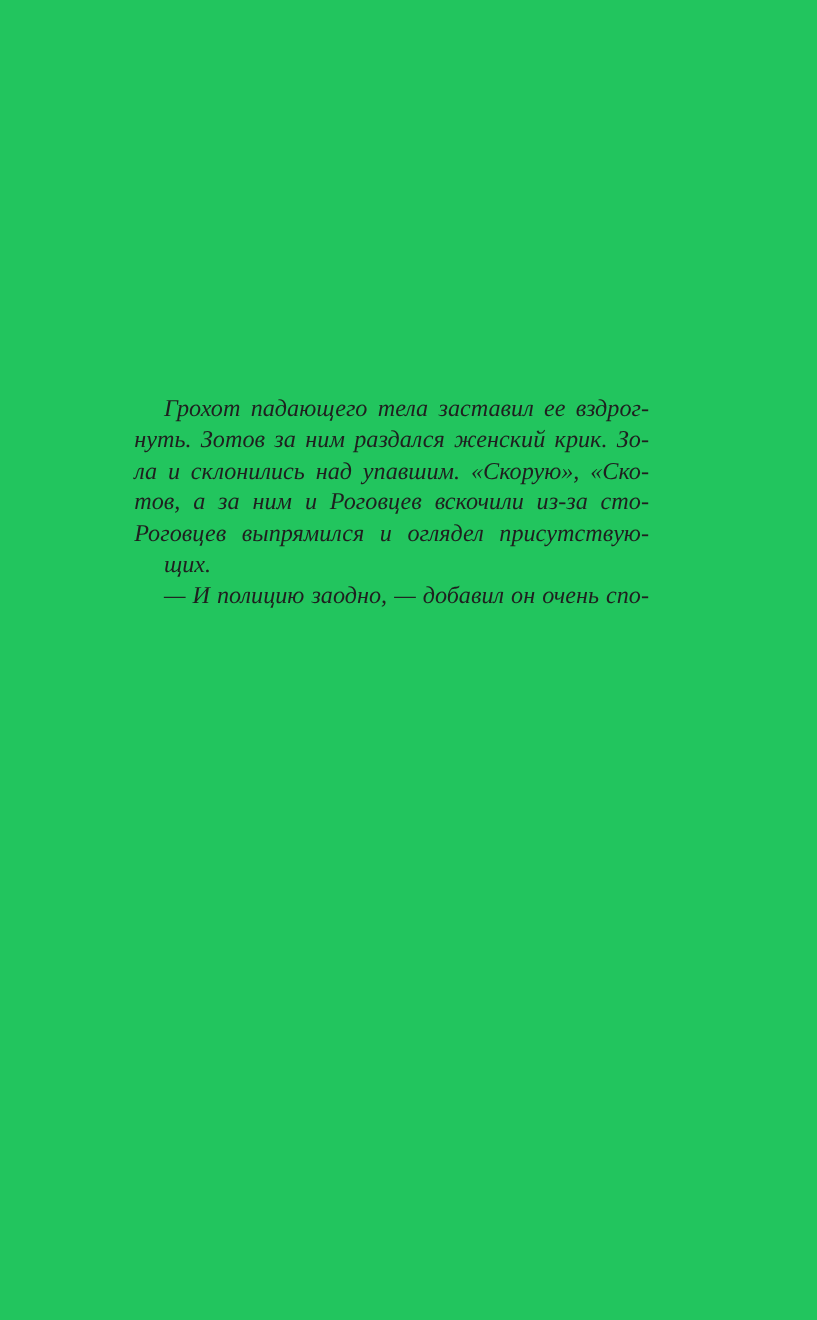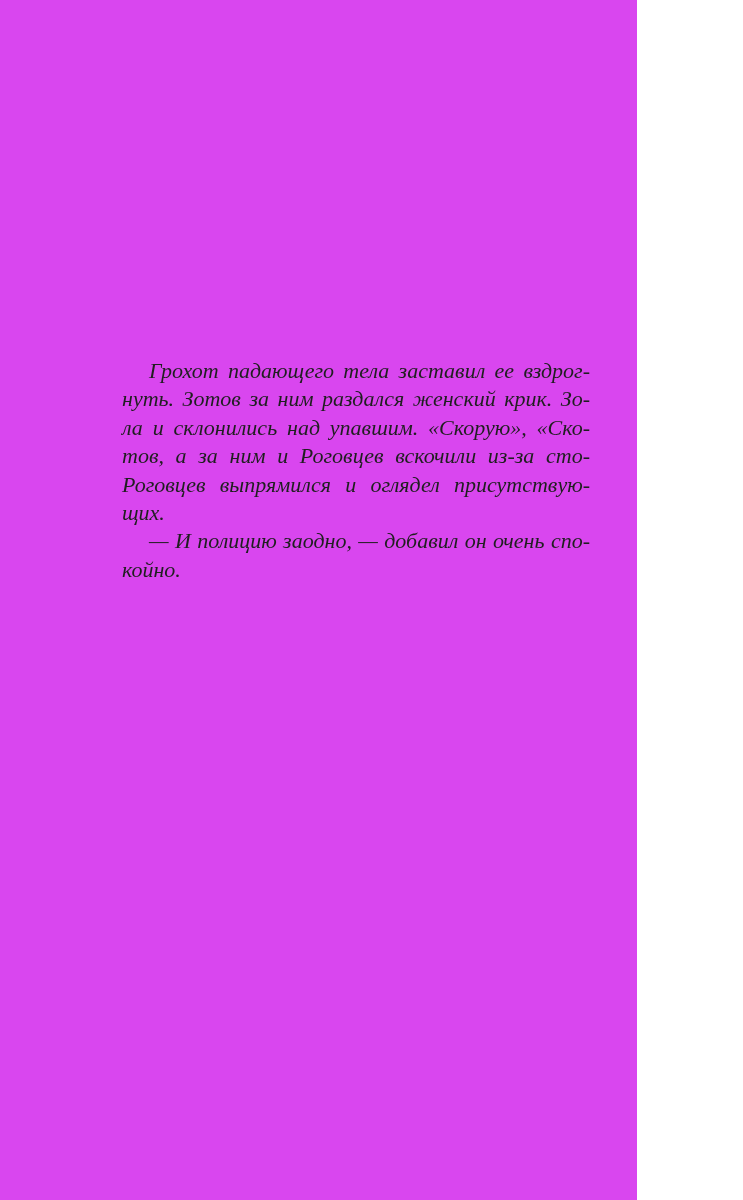--- a/index.html
+++ b/index.html
@@ -7,23 +7,23 @@
     padding: 0;
   }
   body {
     width: 743px;
     height: 1200px;
     background: #ffffff;
     overflow: hidden;
   }
   .page {
     position: relative;
-    width: 637px;
+    width: 743px;
     height: 1200px;
-    background: #d946ef;
+    background: #22c55e;
   }
   .text-block {
     position: absolute;
     left: 122px;
     top: 357px;
     width: 468px;
     font-family: "Liberation Serif", "DejaVu Serif", serif;
     font-style: italic;
     font-size: 22px;
     line-height: 28.4px;
@@ -37,33 +37,33 @@
     text-align: justify;
     text-align-last: justify;
     white-space: normal;
   }
   .line.indent {
     padding-left: 27px;
   }
   .line.last {
     text-align: center;
     text-align-last: left;
+    margin-left: 27px;
   }
 </style>
 </head>
 <body>
 
 <div class="page">
   <div class="text-block">
     <div class="para">
       <div class="line indent">Грохот падающего тела заставил ее вздрог-</div>
       <div class="line">нуть. Зотов за ним раздался женский крик. Зо-</div>
       <div class="line">ла и склонились над упавшим. «Скорую», «Ско-</div>
       <div class="line">тов, а за ним и Роговцев вскочили из-за сто-</div>
       <div class="line">Роговцев выпрямился и оглядел присутствую-</div>
       <div class="line last">щих.</div>
     </div>
     <div class="para">
       <div class="line indent">— И полицию заодно, — добавил он очень спо-</div>
-      <div class="line last">койно.</div>
     </div>
   </div>
 </div>
 
 </body></html>

